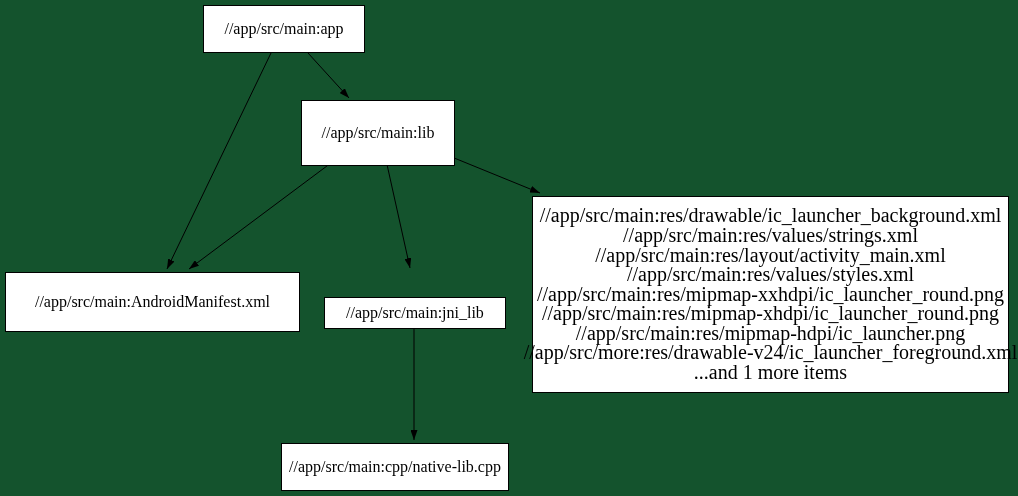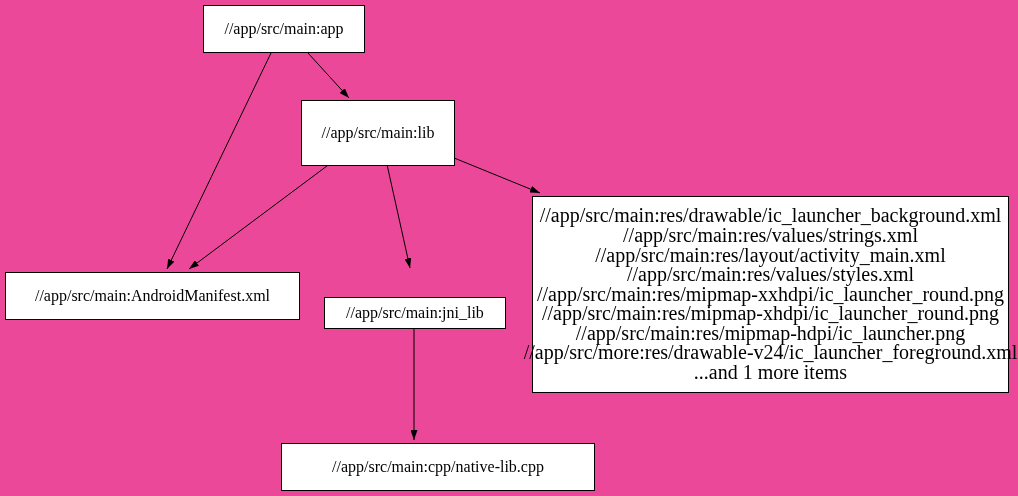--- a/index.html
+++ b/index.html
@@ -4,21 +4,21 @@
 <style>
   html, body {
     margin: 0;
     padding: 0;
     background: #ffffff;
   }
   .canvas {
     position: relative;
     width: 1018px;
     height: 496px;
-    background: #ec4899;
+    background: #14532d;
     font-family: "Liberation Serif", serif;
     color: #000000;
     overflow: hidden;
   }
   .edges {
     position: absolute;
     left: 0;
     top: 0;
     width: 1018px;
     height: 496px;
@@ -69,37 +69,37 @@
   </svg>
 
   <div class="node" style="left:203px; top:5px; width:162px; height:48px;">
     <span>//app/src/main:app</span>
   </div>
 
   <div class="node" style="left:301px; top:100px; width:154px; height:66px;">
     <span>//app/src/main:lib</span>
   </div>
 
-  <div class="node" style="left:5px; top:272px; width:295px; height:48px;">
+  <div class="node" style="left:5px; top:272px; width:295px; height:60px;">
     <span>//app/src/main:AndroidManifest.xml</span>
   </div>
 
   <div class="node" style="left:324px; top:271px; width:182px; height:32px;margin-top:26px;">
     <span>//app/src/main:jni_lib</span>
   </div>
 
   <div class="node node-lines" style="left:532px; top:196px; width:477px; height:197px;">
     <div class="line">//app/src/main:res/drawable/ic_launcher_background.xml</div>
     <div class="line">//app/src/main:res/values/strings.xml</div>
     <div class="line">//app/src/main:res/layout/activity_main.xml</div>
     <div class="line">//app/src/main:res/values/styles.xml</div>
     <div class="line">//app/src/main:res/mipmap-xxhdpi/ic_launcher_round.png</div>
     <div class="line">//app/src/main:res/mipmap-xhdpi/ic_launcher_round.png</div>
     <div class="line">//app/src/main:res/mipmap-hdpi/ic_launcher.png</div>
     <div class="line">//app/src/more:res/drawable-v24/ic_launcher_foreground.xml</div>
     <div class="line">...and 1 more items</div>
   </div>
 
-  <div class="node" style="left:281px; top:443px; width:314px; height:48px;">
+  <div class="node" style="left:281px; top:443px; width:228px; height:48px;">
     <span>//app/src/main:cpp/native-lib.cpp</span>
   </div>
 
 </div>
 
 </body></html>

